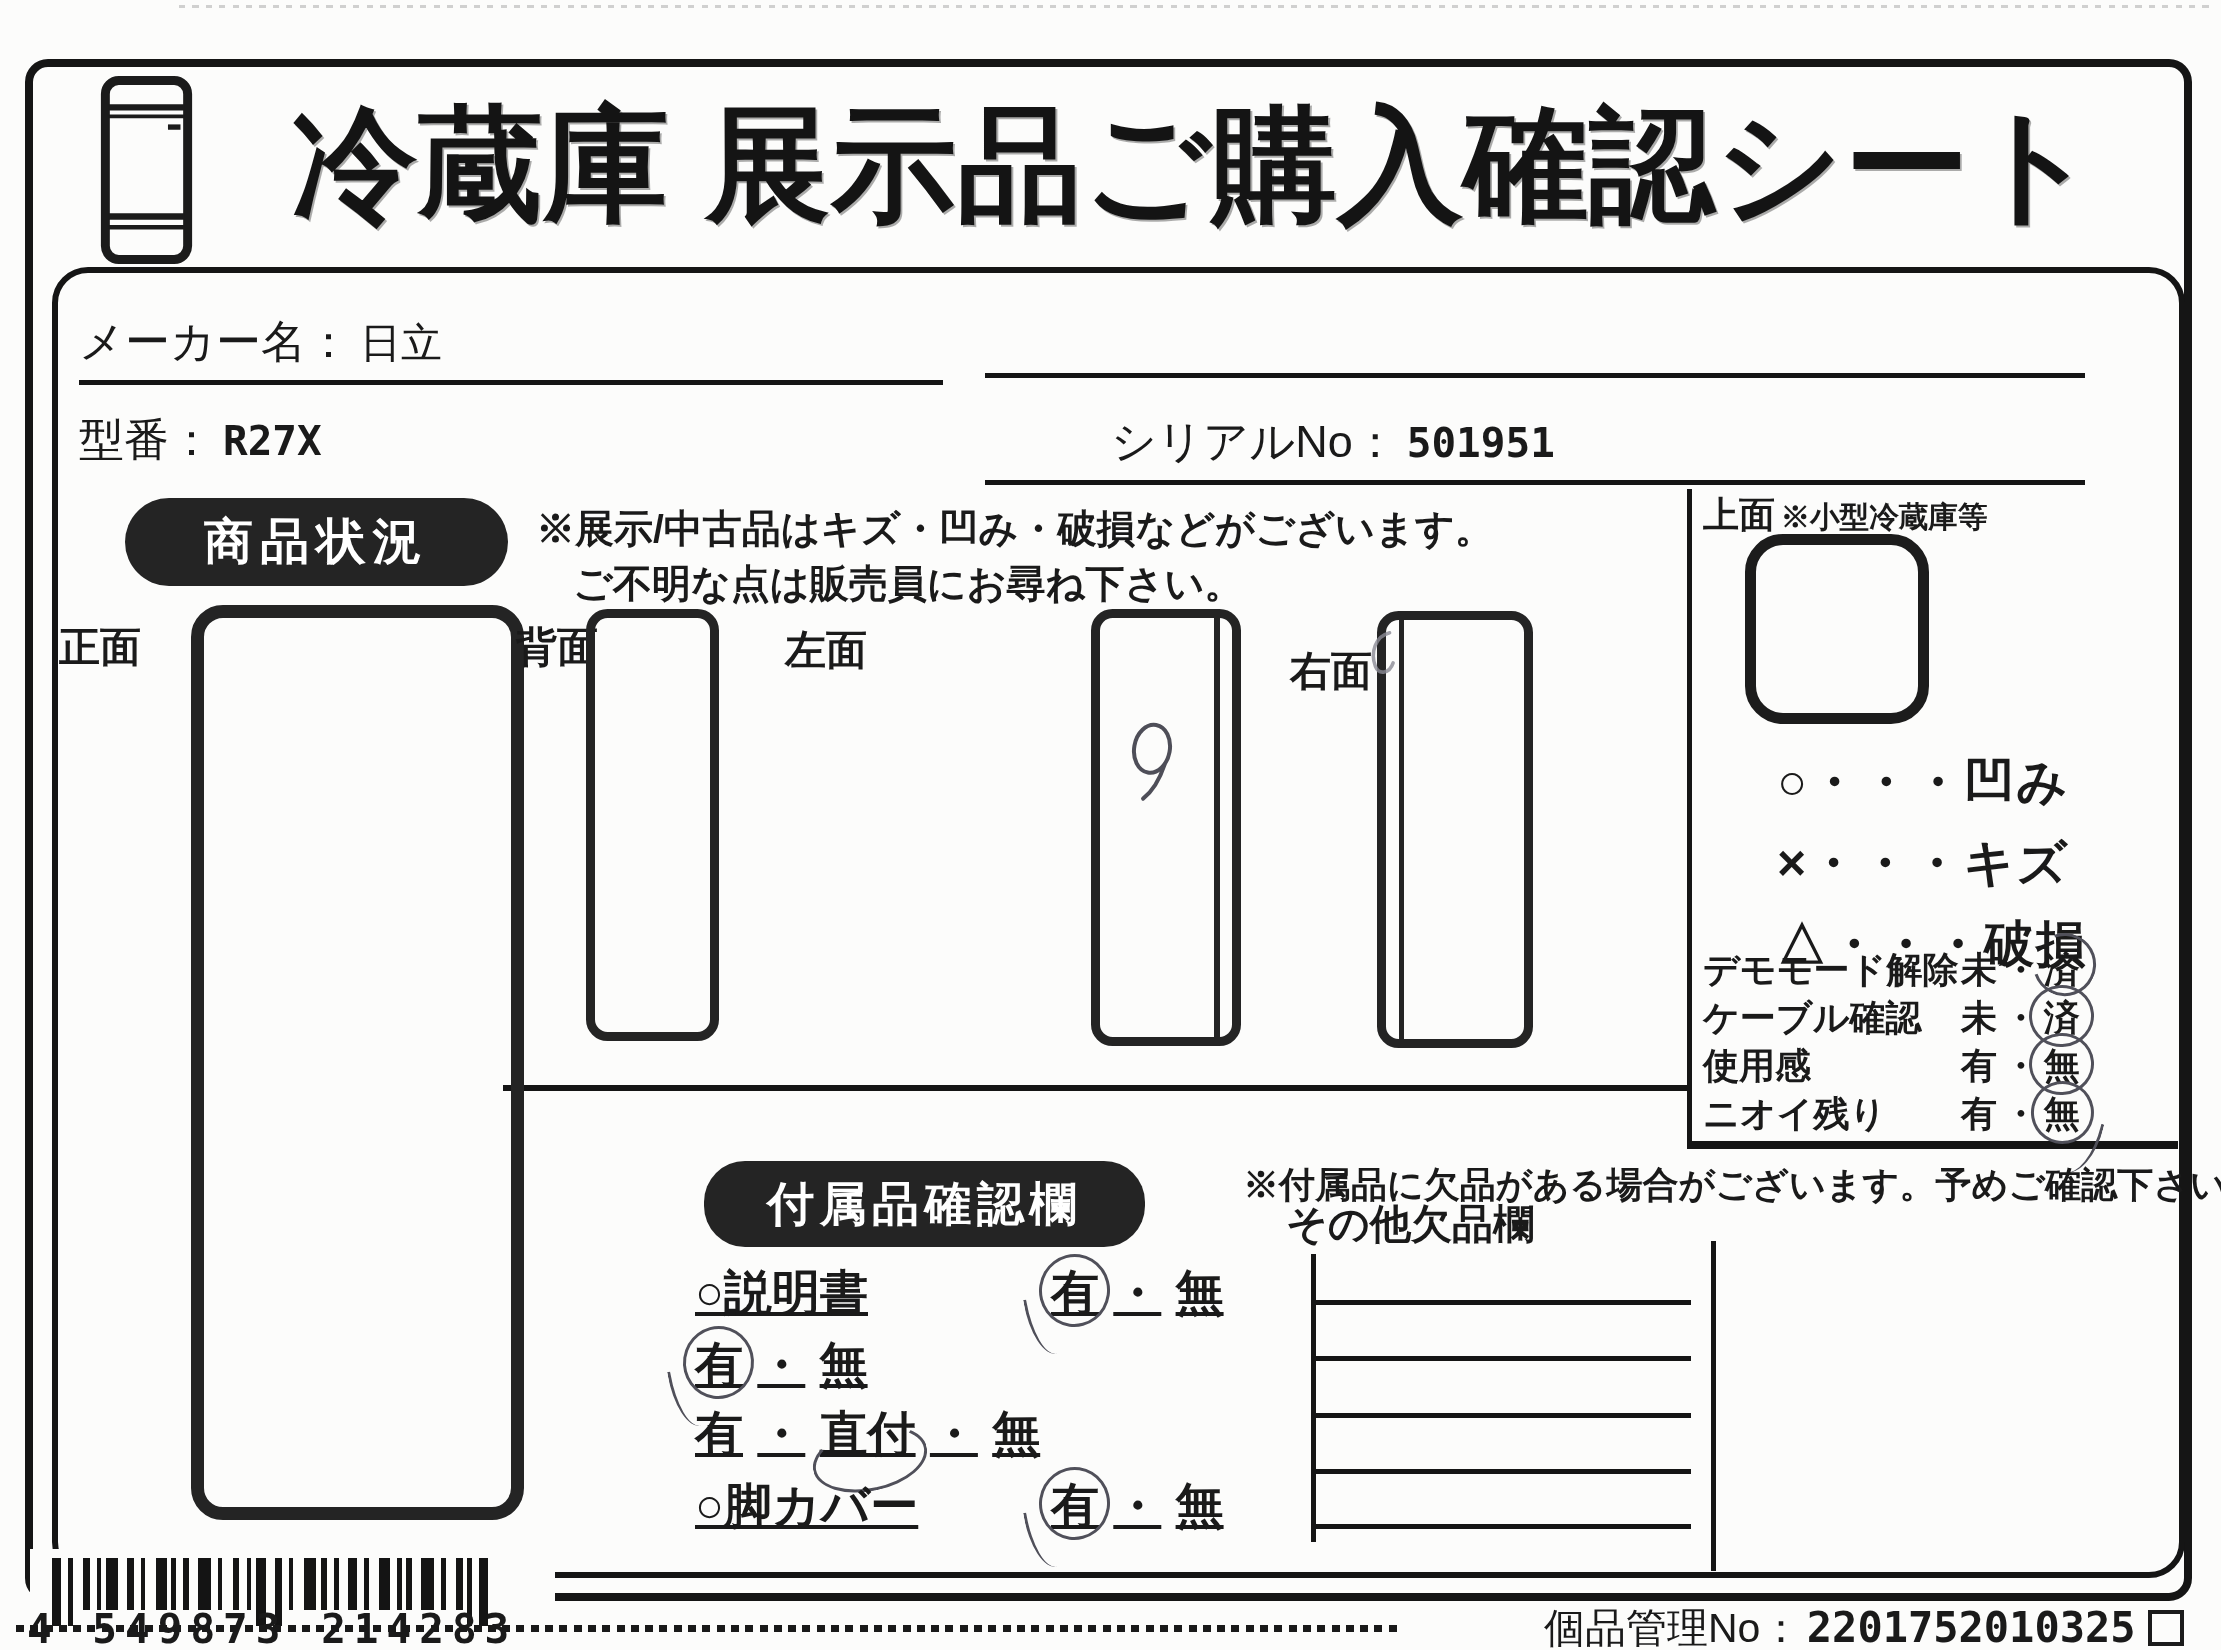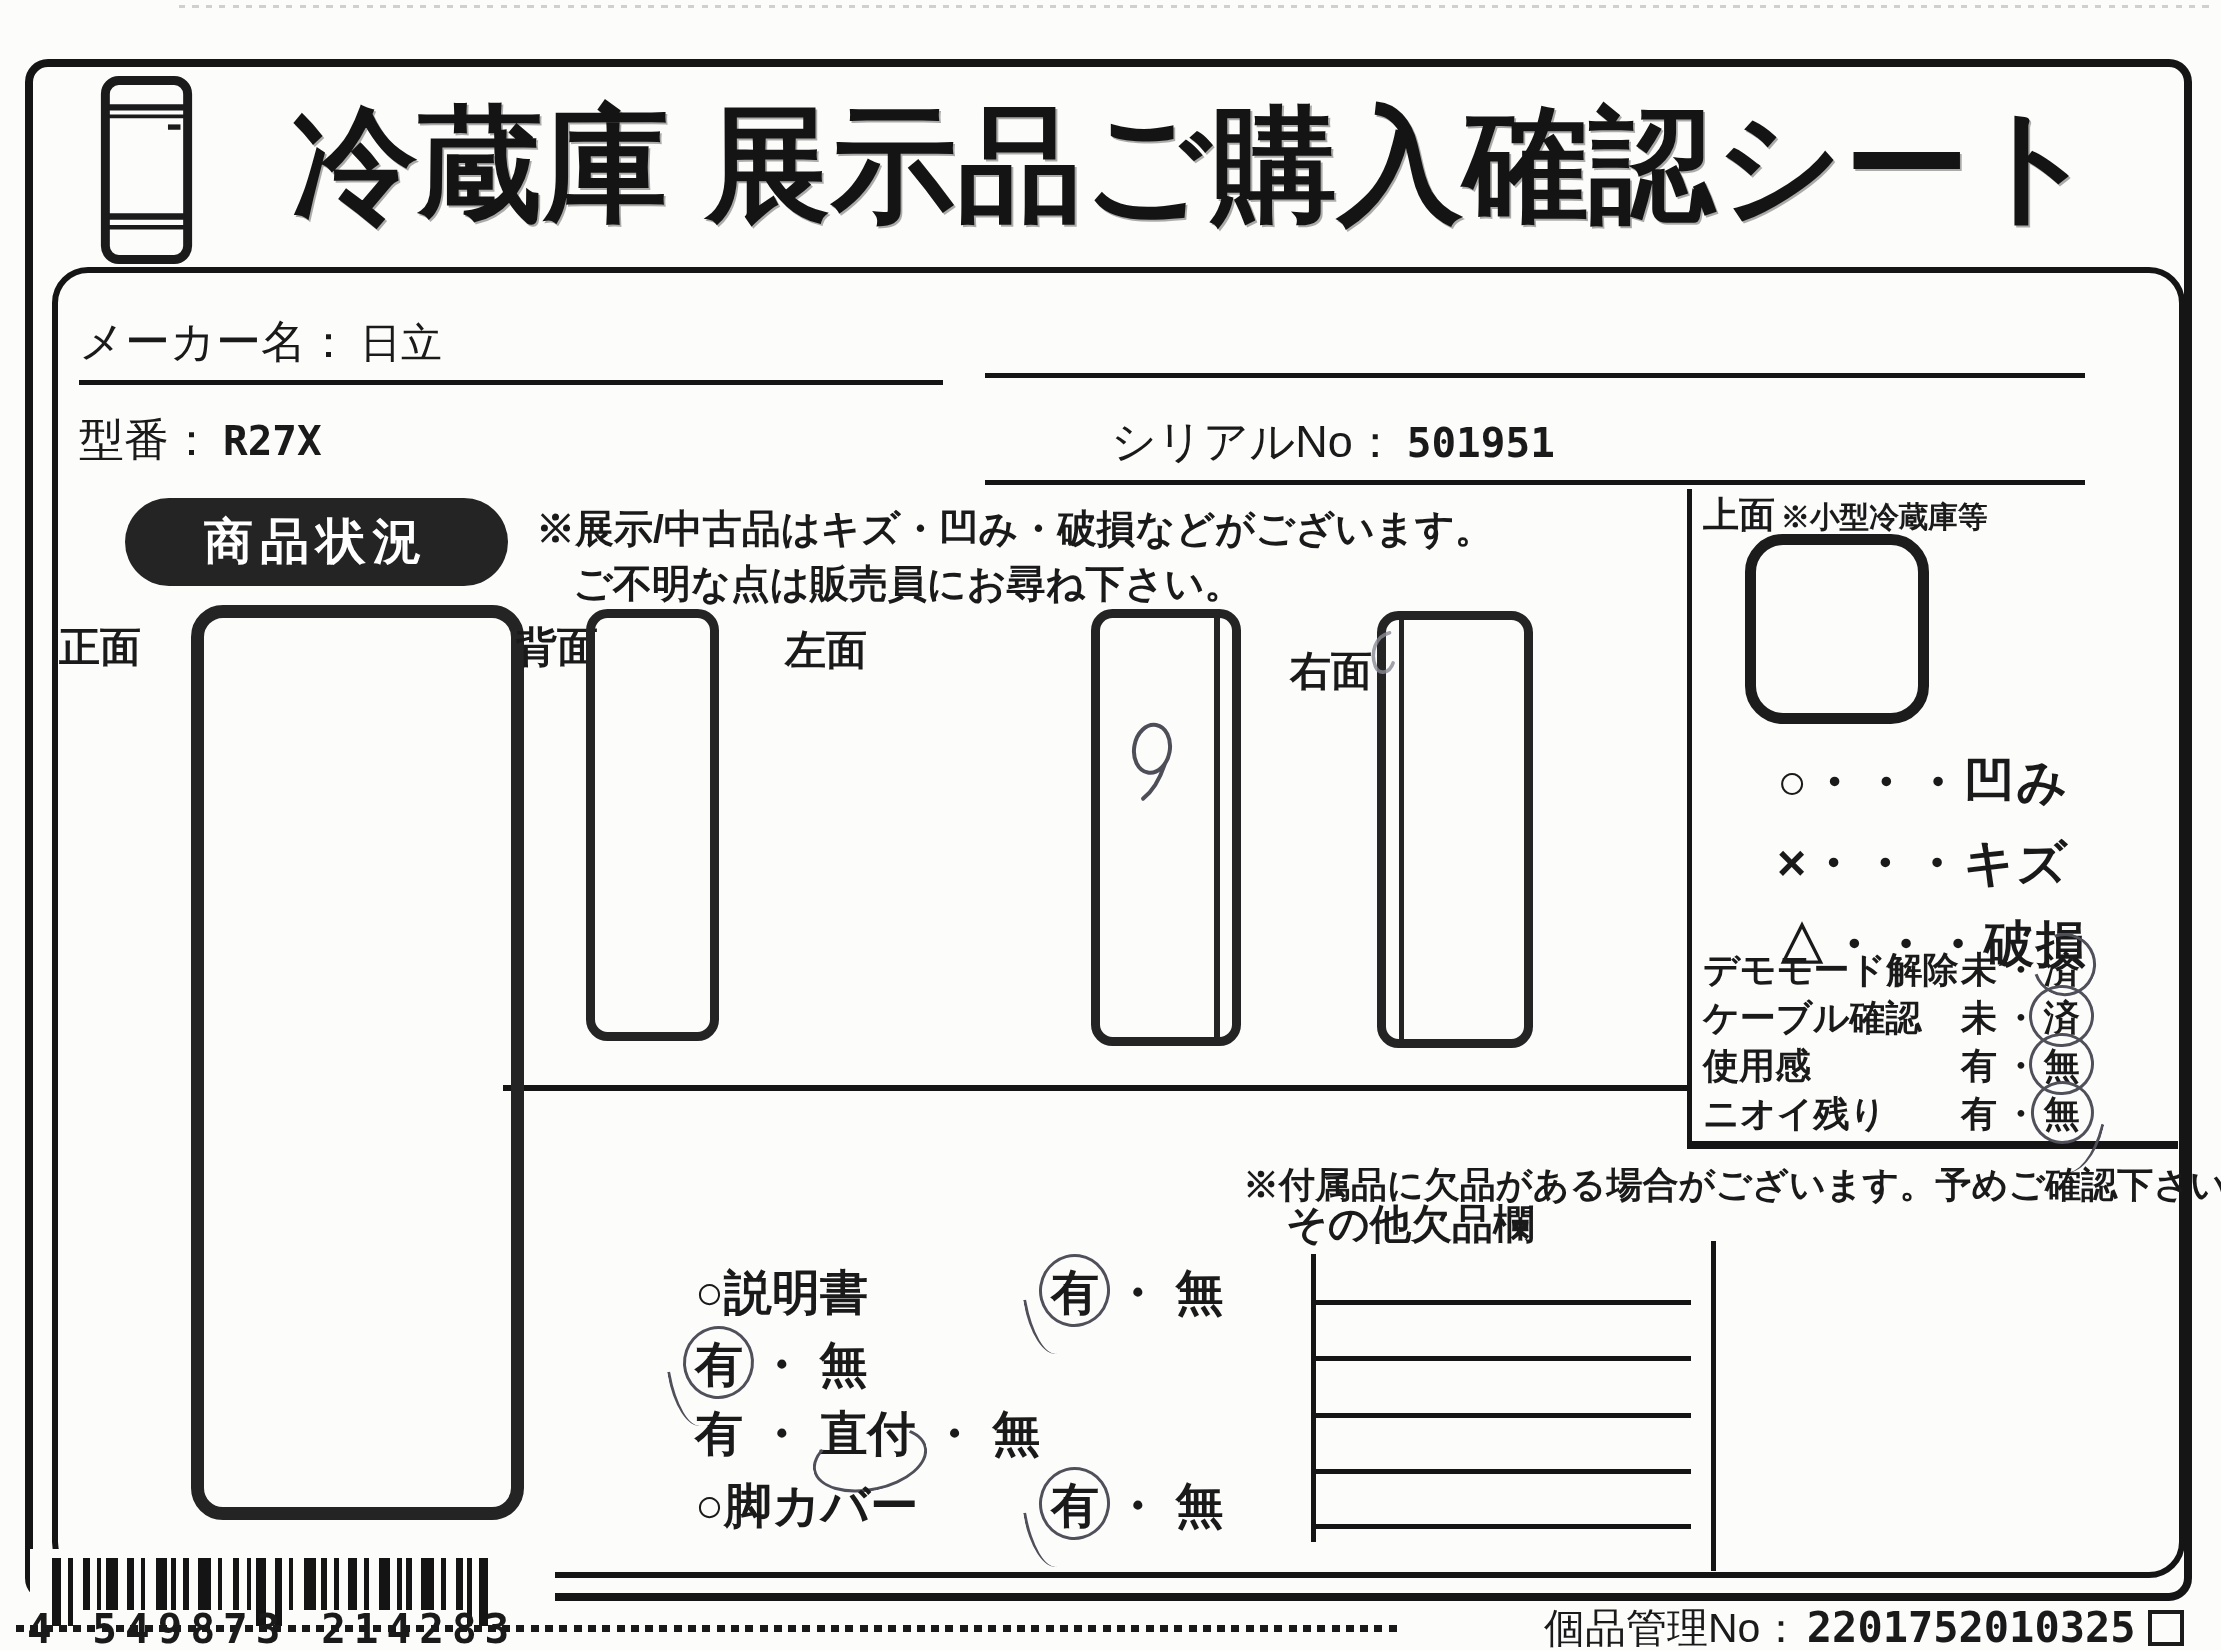--- a/index.html
+++ b/index.html
@@ -69,21 +69,21 @@
   .chk-row .lab{width:258px;}
   .chk-row .opts{display:flex;align-items:center;}
   .chk-row .opts span{margin-right:5.4px;}
   
   .acc-badge{left:704px;top:1161px;width:441px;height:86px;border-radius:41px;font-size:47px;letter-spacing:5.4px;}
   .acc-note{left:1243px;top:1161px;font-size:36px;font-weight:600;white-space:nowrap;}
   .other-title{left:1286px;top:1197px;font-size:41px;font-weight:800;white-space:nowrap;}
   .other-lline{left:1311px;top:1254px;width:4.5px;height:288px;background:#151515;}
   .other-rline{left:1711px;top:1241px;width:4.5px;height:330px;background:#151515;}
   .wline{left:1315px;width:376px;height:4.5px;background:#151515;}
-  .acc-row{left:695px;display:flex;align-items:baseline;font-size:48px;white-space:nowrap;}
+  .acc-row{left:695px;display:flex;align-items:baseline;font-size:48px;white-space:nowrap;text-decoration:underline;}
   .acc-row .lab{font-weight:800;width:356px;}
   .acc-row .opt{font-weight:600;position:relative;}
   .acc-row .dot{margin:0 14.3px;font-weight:600;}
   
   .pc{position:relative;display:inline-block;}
   .pc::after{content:"";position:absolute;border:3.6px solid #50505a;border-radius:50%;}
   .pc-full::after{left:-14.3px;right:-14.3px;top:-9px;bottom:-3.6px;transform:rotate(-6deg);}
   .pc-open::after{left:-10.7px;right:-16px;top:-12.5px;bottom:-1.8px;transform:rotate(26deg);border-left-color:transparent;}
   .pc-tail::after{left:-12.5px;right:-14.3px;top:-9px;bottom:-5.4px;transform:rotate(-10deg);}
   .pc-tail::before{content:"";position:absolute;right:-18px;top:30px;width:27px;height:56px;
@@ -211,20 +211,21 @@
     <div class="chk-row">
       <span class="lab">ニオイ残り</span>
       <span class="opts">
         <span>有</span>
         <span>・</span>
         <span class="pc pc-tail">無</span>
       </span>
     </div>
   </div>
 
+  <div class="abs badge acc-badge">付属品確認欄</div>
   <div class="abs acc-note">※付属品に欠品がある場合がございます。予めご確認下さい。</div>
   <div class="abs other-title">その他欠品欄</div>
   <div class="abs other-lline"></div>
   <div class="abs other-rline"></div>
   <div class="abs wline" style="top:1300px;"></div>
   <div class="abs wline" style="top:1356px;"></div>
   <div class="abs wline" style="top:1413px;"></div>
   <div class="abs wline" style="top:1469px;"></div>
   <div class="abs wline" style="top:1524px;"></div>
 

